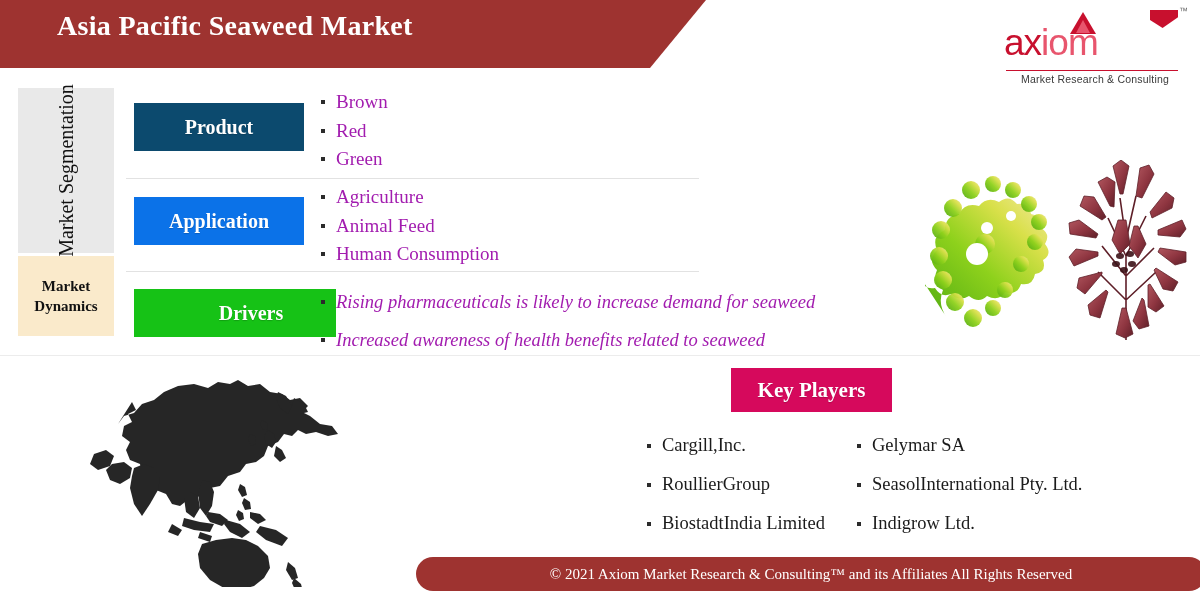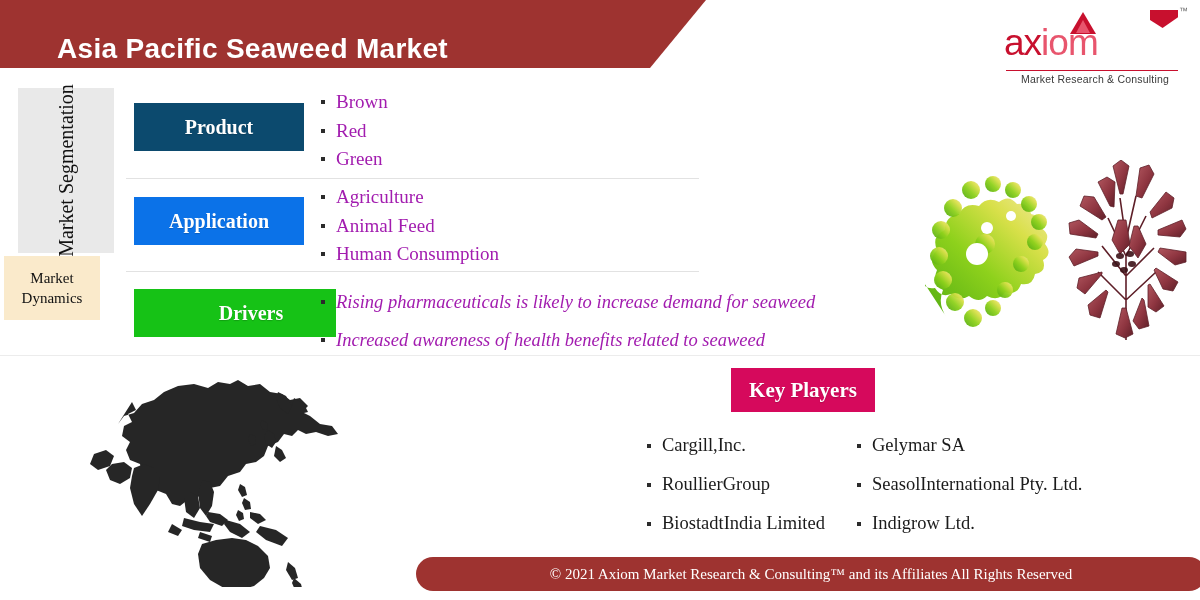--- a/index.html
+++ b/index.html
@@ -14,24 +14,24 @@
   #page{position:relative;width:1200px;height:600px;overflow:hidden;background:#fff;}
 
   
   .title-banner{
     position:absolute;left:0;top:0;width:706px;height:68px;
     background:#9e3330;
     clip-path:polygon(0 0, 706px 0, 650px 68px, 0 68px);
     -webkit-clip-path:polygon(0 0, 706px 0, 650px 68px, 0 68px);
   }
   .title-text{
-    position:absolute;left:57px;top:33px;
+    position:absolute;left:57px;top:10px;
     color:#ffffff;font-size:28px;font-weight:bold;
     letter-spacing:0.3px;white-space:nowrap;
-    font-family:Liberation Sans, sans-serif;
+    font-family:Liberation Serif, serif;
   }
 
   
   .logo{position:absolute;right:8px;top:4px;width:200px;height:92px;}
   .logo-word{
     position:absolute;left:12px;top:14px;
     font-size:37px;line-height:50px;font-weight:normal;
     font-family:"Liberation Sans", sans-serif;
     letter-spacing:-1px;
   }
@@ -68,23 +68,24 @@
   .seg-label{
     position:absolute;left:18px;top:88px;width:96px;height:165px;
     background:#e9e9e9;display:flex;align-items:center;justify-content:center;
   }
   .seg-label span{
     transform:rotate(-90deg);white-space:nowrap;
     font-size:20px;color:#111;text-align:center;line-height:25px;
     font-family:"Liberation Serif", serif;
   }
   .dyn-label{
-    position:absolute;left:4px;top:256px;width:96px;height:64px;
+    position:absolute;left:18px;top:256px;width:96px;height:80px;
     background:#faeacb;display:flex;align-items:center;justify-content:center;
     text-align:center;
+    font-weight:bold;
   }
   .dyn-label span{
     font-size:15px;color:#111;line-height:20px;
     font-family:"Liberation Serif", serif;
   }
 
   
   .chip{
     position:absolute;height:48px;width:170px;
     display:flex;align-items:center;justify-content:center;
@@ -122,21 +123,21 @@
   
   .weed{position:absolute;}
   .weed-green{left:925px;top:168px;width:135px;height:170px;}
   .weed-red{left:1058px;top:160px;width:135px;height:182px;}
 
   
   .map{position:absolute;left:72px;top:372px;width:270px;height:215px;}
 
   
   .kp-badge{
-    position:absolute;left:731px;top:368px;width:144px;height:44px;
+    position:absolute;left:731px;top:368px;width:161px;height:44px;
     background:#d6095c;display:flex;align-items:center;justify-content:center;
     color:#ffffff;font-size:21px;font-weight:bold;
     font-family:"Liberation Serif", serif;
     text-shadow:0 1px 1px rgba(0,0,0,.18);
   }
   .kp-col{position:absolute;margin:0;padding:0;list-style:none;}
   .kp-col li{
     position:relative;padding-left:17px;
     font-size:18.5px;color:#1b1b1b;line-height:39px;white-space:nowrap;
     font-family:"Liberation Serif", serif;

